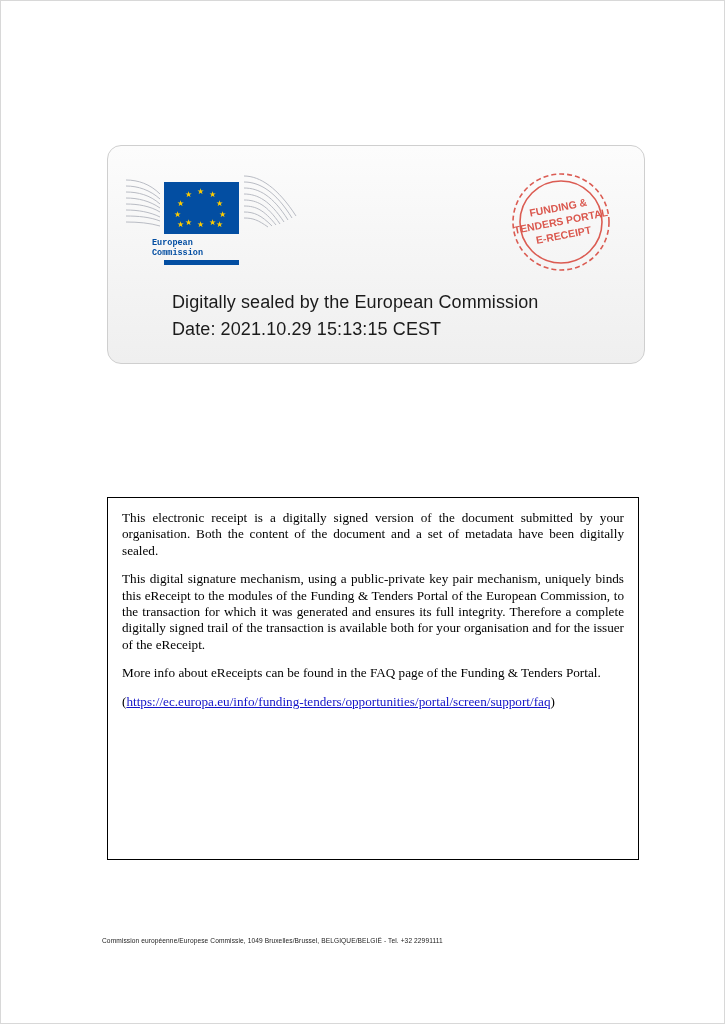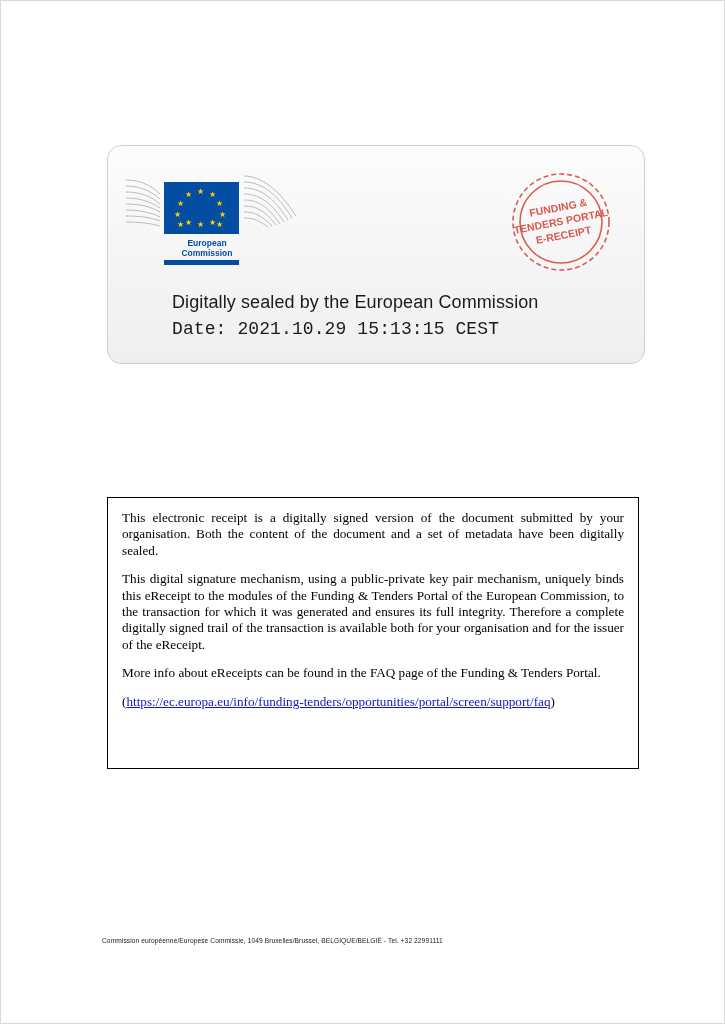--- a/index.html
+++ b/index.html
@@ -54,29 +54,28 @@
     background: #034ea2;
   }
   .star {
     position: absolute;
     color: #ffcc00;
     font-size: 8px;
     line-height: 8px;
   }
   .ec-words {
     position: absolute;
-    left: 40px;
+    left: 26px;
     top: 64px;
     width: 82px;
-    font-family: Liberation Sans, sans-serif;
+    font-family: Liberation Mono, monospace;
     font-size: 8.5px;
     line-height: 10px;
     color: #034ea2;
     font-weight: bold;
-    text-align: center;
   }
   .ec-underline {
     position: absolute;
     left: 38px;
     top: 86px;
     width: 75px;
     height: 5px;
     background: #034ea2;
   }
   .swoosh-left, .swoosh-right {
@@ -101,29 +100,29 @@
   .seal-line1, .seal-line2 {
     position: absolute;
     left: 64px;
     font-family: "Liberation Sans", sans-serif;
     font-size: 18px;
     color: #1b1b1b;
     letter-spacing: 0.1px;
     white-space: nowrap;
   }
   .seal-line1 { top: 146px; }
-  .seal-line2 { top: 173px; font-family: Liberation Mono, monospace; }
+  .seal-line2 { top: 173px; }
 
   
   .text-box {
     position: absolute;
     left: 106px;
     top: 496px;
     width: 532px;
-    height: 272px;
+    height: 363px;
     border: 1px solid #000000;
     box-sizing: border-box;
     padding: 12px 14px 0 14px;
   }
   .text-box p {
     margin: 0 0 12px 0;
     font-family: "Liberation Serif", serif;
     font-size: 13.2px;
     line-height: 16.4px;
     color: #000000;

